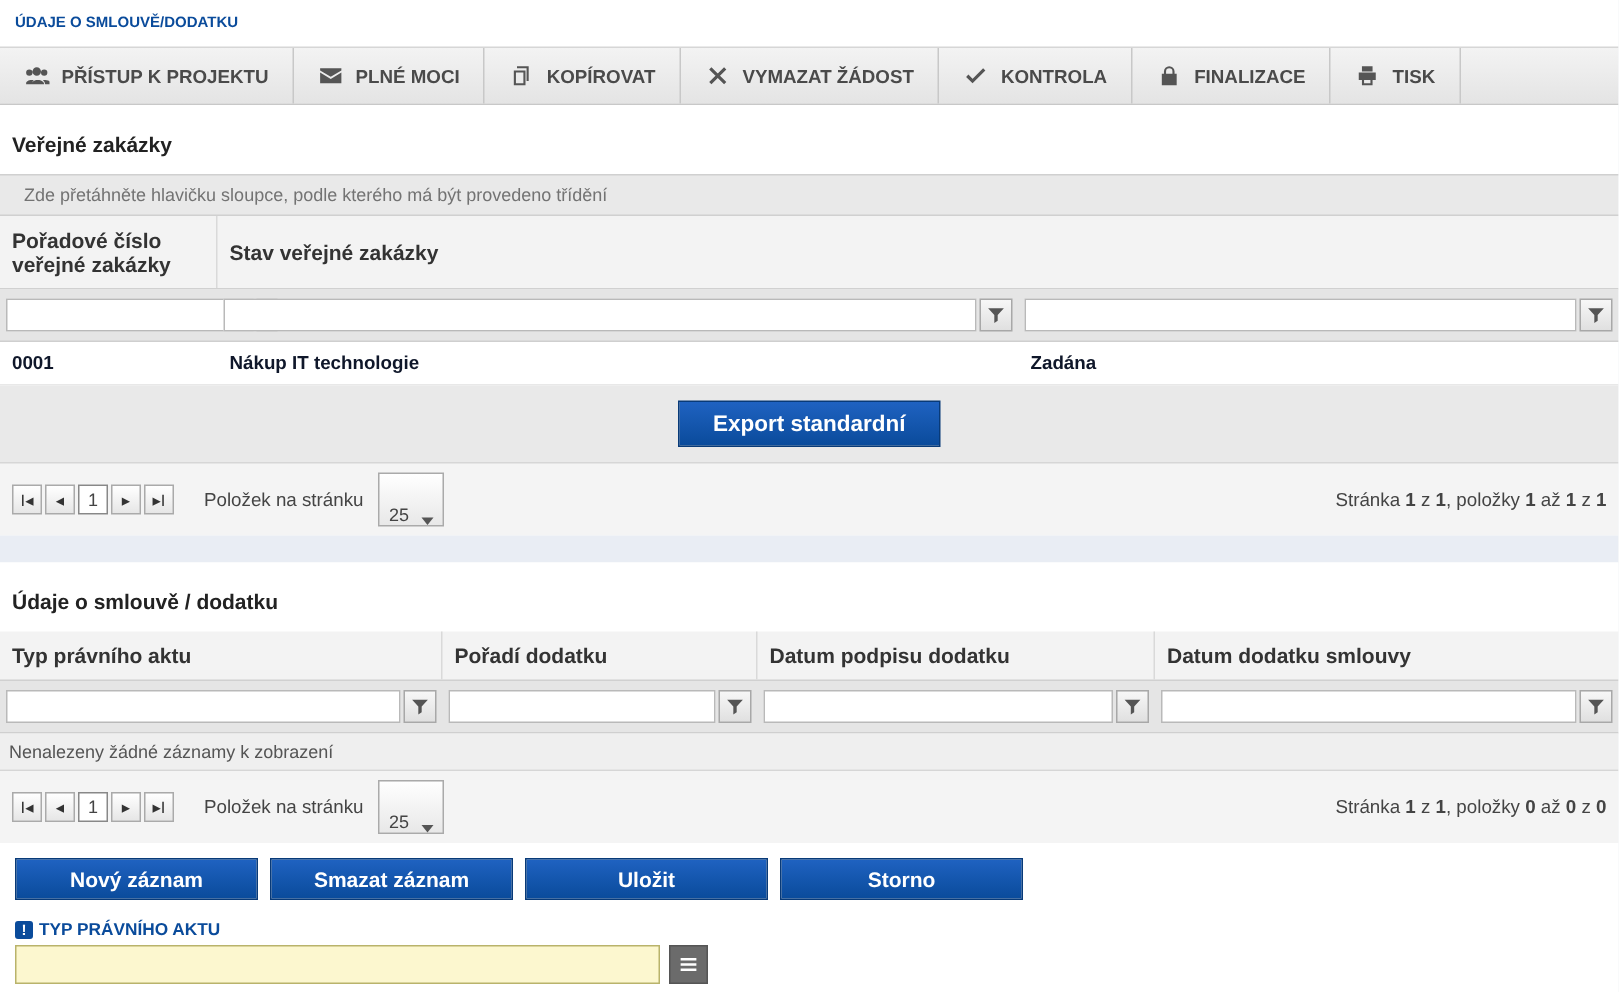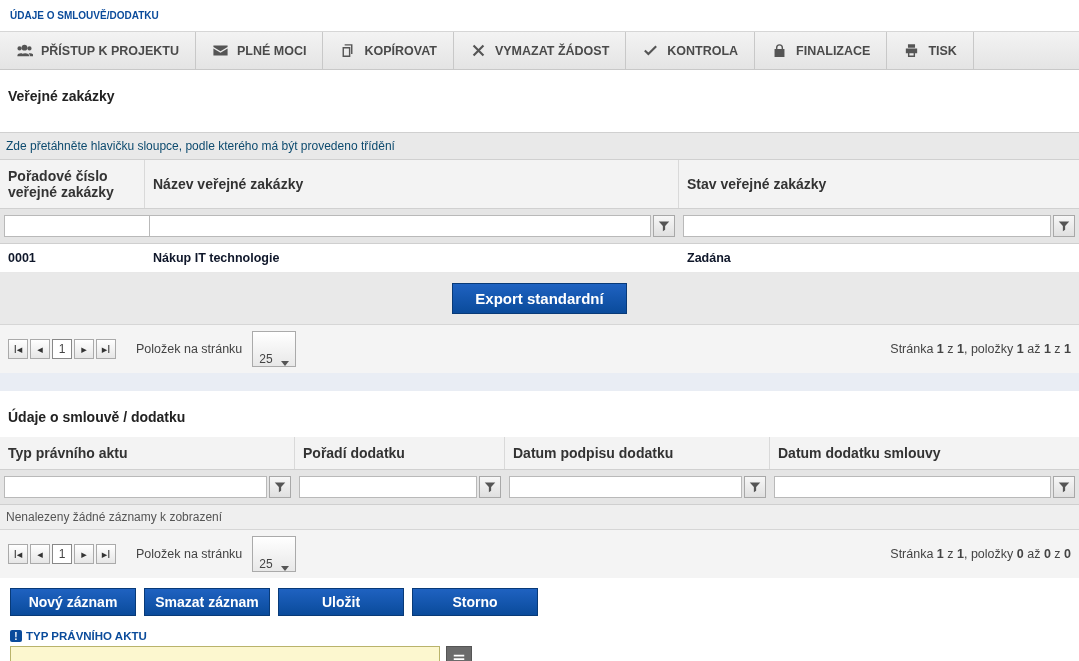--- a/index.html
+++ b/index.html
@@ -31,25 +31,24 @@
     font-weight: bold; color: #4a4a4a; font-size: 12.5px;
     cursor: pointer;
   }
   .toolbar .tb-item svg { width: 17px; height: 17px; fill: #555; }
   .section-title {
     font-weight: bold; color: #222; font-size: 14px;
     padding: 18px 10px 12px 8px;
     background: #fff;
   }
   .groupbar {
-    background: #e9e9e9; color: #0c4a6e; font-size: 12px;
-    padding: 6px 6px;
+    background: #e9e9e9; color: #737373; font-size: 12px;
+    padding: 6px 16px;
     border-top: 1px solid #d0d0d0;
     border-bottom: 1px solid #d0d0d0;
-    margin-top: 16px;
   }
   .grid { width: 100%; }
   .grid .hdr-row { display: flex; background: #f3f3f3; border-bottom: 1px solid #d0d0d0; }
   .grid .hdr-cell {
     font-weight: bold; color: #333; font-size: 14px;
     padding: 8px 8px; border-right: 1px solid #d9d9d9;
     display:flex; align-items:center;
   }
   .grid .hdr-cell:last-child { border-right: none; }
   .grid .filter-row { display: flex; background: #e5e5e5; border-bottom: 1px solid #cfcfcf; padding:4px 0;}
@@ -89,21 +88,21 @@
     display:flex; align-items:flex-end; padding:0 6px; cursor:pointer; gap:8px; font-size:12px;
   }
   .dd-select .caret { width:0;height:0;border-left:4px solid transparent;border-right:4px solid transparent;border-top:5px solid #555;}
   .pager-right { margin-left:auto; color:#444; font-size:12.5px;}
   .pager-right b { font-weight:bold; }
   .divider-gap { height:18px; background:#e9edf4; }
   .col2-a { width:295px; } .col2-b{ width:210px;} .col2-c{ width:265px;} .col2-d{ flex:1;}
   .norecords { background:#efefef; color:#555; font-size:12px; padding:5px 6px; }
   .action-bar { background:#fff; padding:10px 8px 14px 10px; display:flex; gap:8px; }
   .act-btn {
-    width:126px; background:linear-gradient(#1f62c1,#0a4b9b); color:#fff; font-weight:bold;
+    width:162px; background:linear-gradient(#1f62c1,#0a4b9b); color:#fff; font-weight:bold;
     font-size:14px; text-align:center; padding:5px 0; border:1px solid #083a78; cursor:pointer;
   }
   .form-area { background:#fff; padding: 0px 10px 40px 10px; }
   .field-label { color:#0a4b9b; font-weight:bold; font-size:11.5px; display:flex; align-items:center; gap:4px; }
   .req-ic { width:12px; height:12px; background:#0a4b9b; border-radius:2px; display:inline-flex; align-items:center; justify-content:center; color:#fff; font-size:10px; font-weight:bold;}
   .field-row { display:flex; align-items:center; gap:6px; margin-top:4px;}
   .text-field {
     width:430px; height:26px; background:#fcf7cf; border:1px solid #b9b36b;
   }
   .picker-btn {
@@ -164,21 +163,20 @@
     </div>
   </div>
 
   <div class="section-title">Veřejné zakázky</div>
 
   <div class="groupbar">Zde přetáhněte hlavičku sloupce, podle kterého má být provedeno třídění</div>
 
   <div class="grid">
     <div class="hdr-row">
       <div class="hdr-cell col-a">Pořadové číslo veřejné zakázky</div>
-      <div class="hdr-cell col-b">Název veřejné zakázky</div>
       <div class="hdr-cell col-c">Stav veřejné zakázky</div>
     </div>
     <div class="filter-row">
       <div class="filter-cell col-a">
         <input class="filter-input" style="">
         <div class="filter-btn">
             <svg viewBox="0 0 16 16">
               <path d="M1 2h14l-5.5 6v5l-3 2v-7L1 2z"></path>
             </svg>
           </div>

